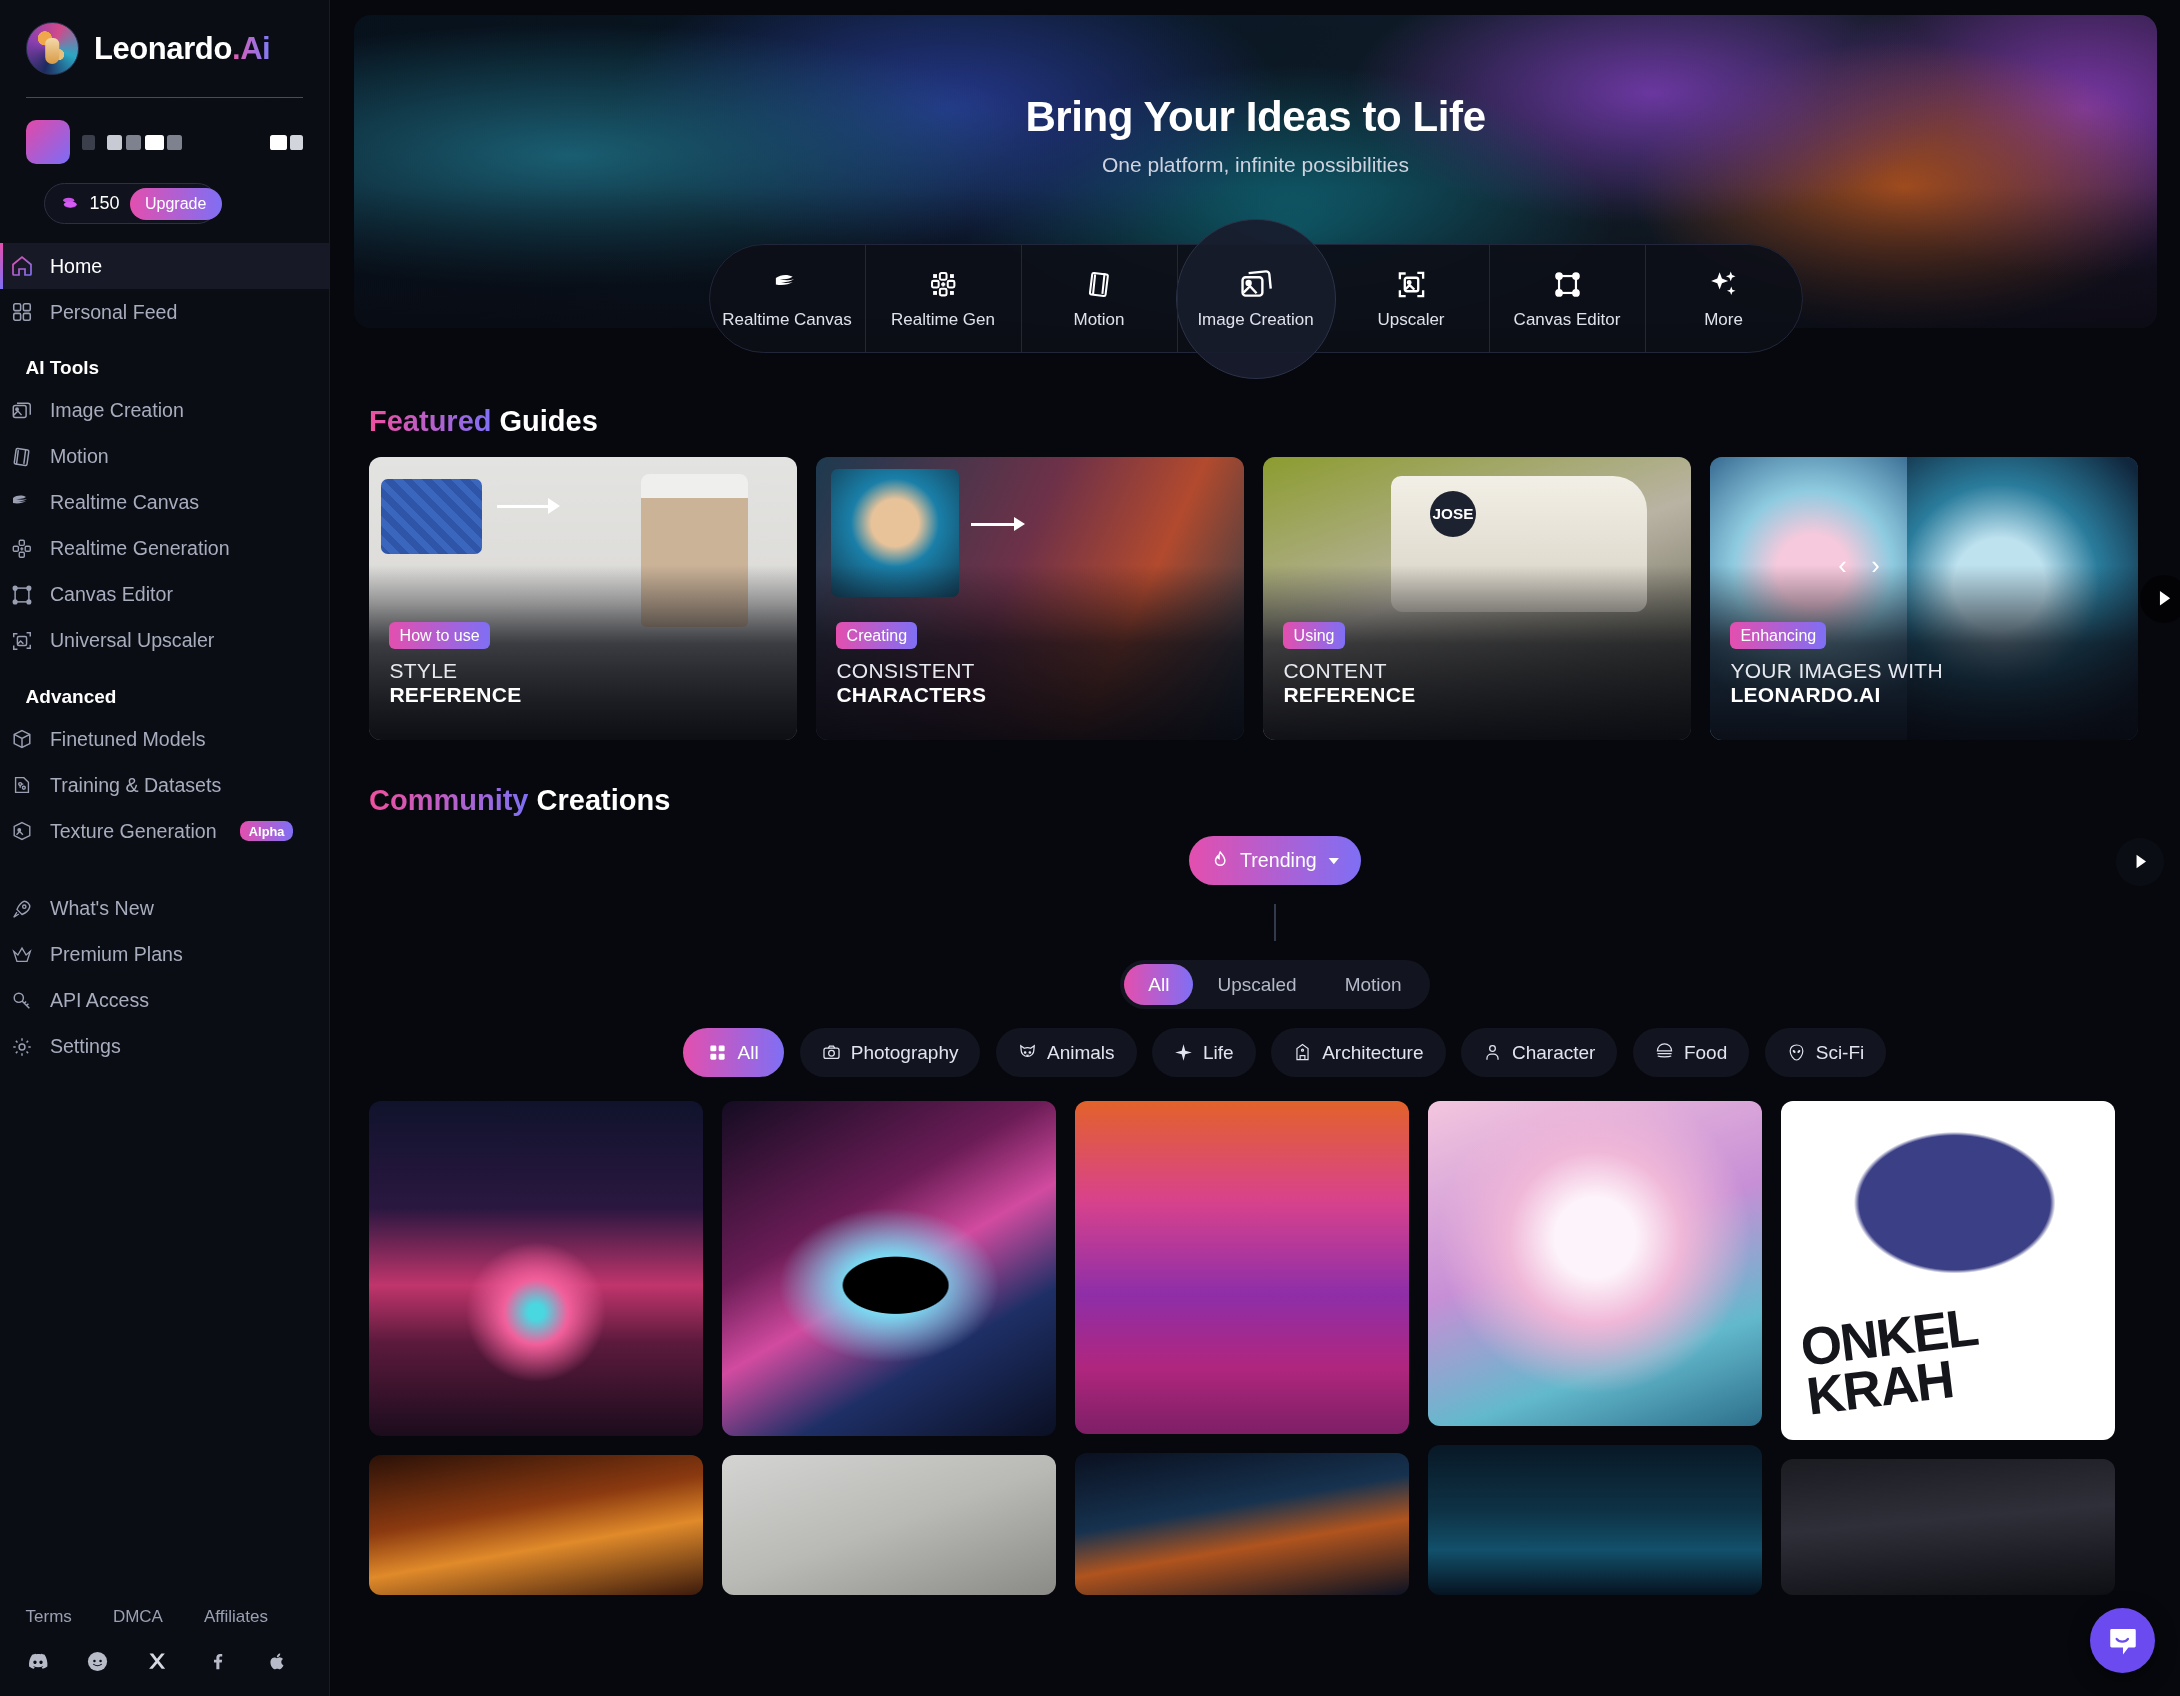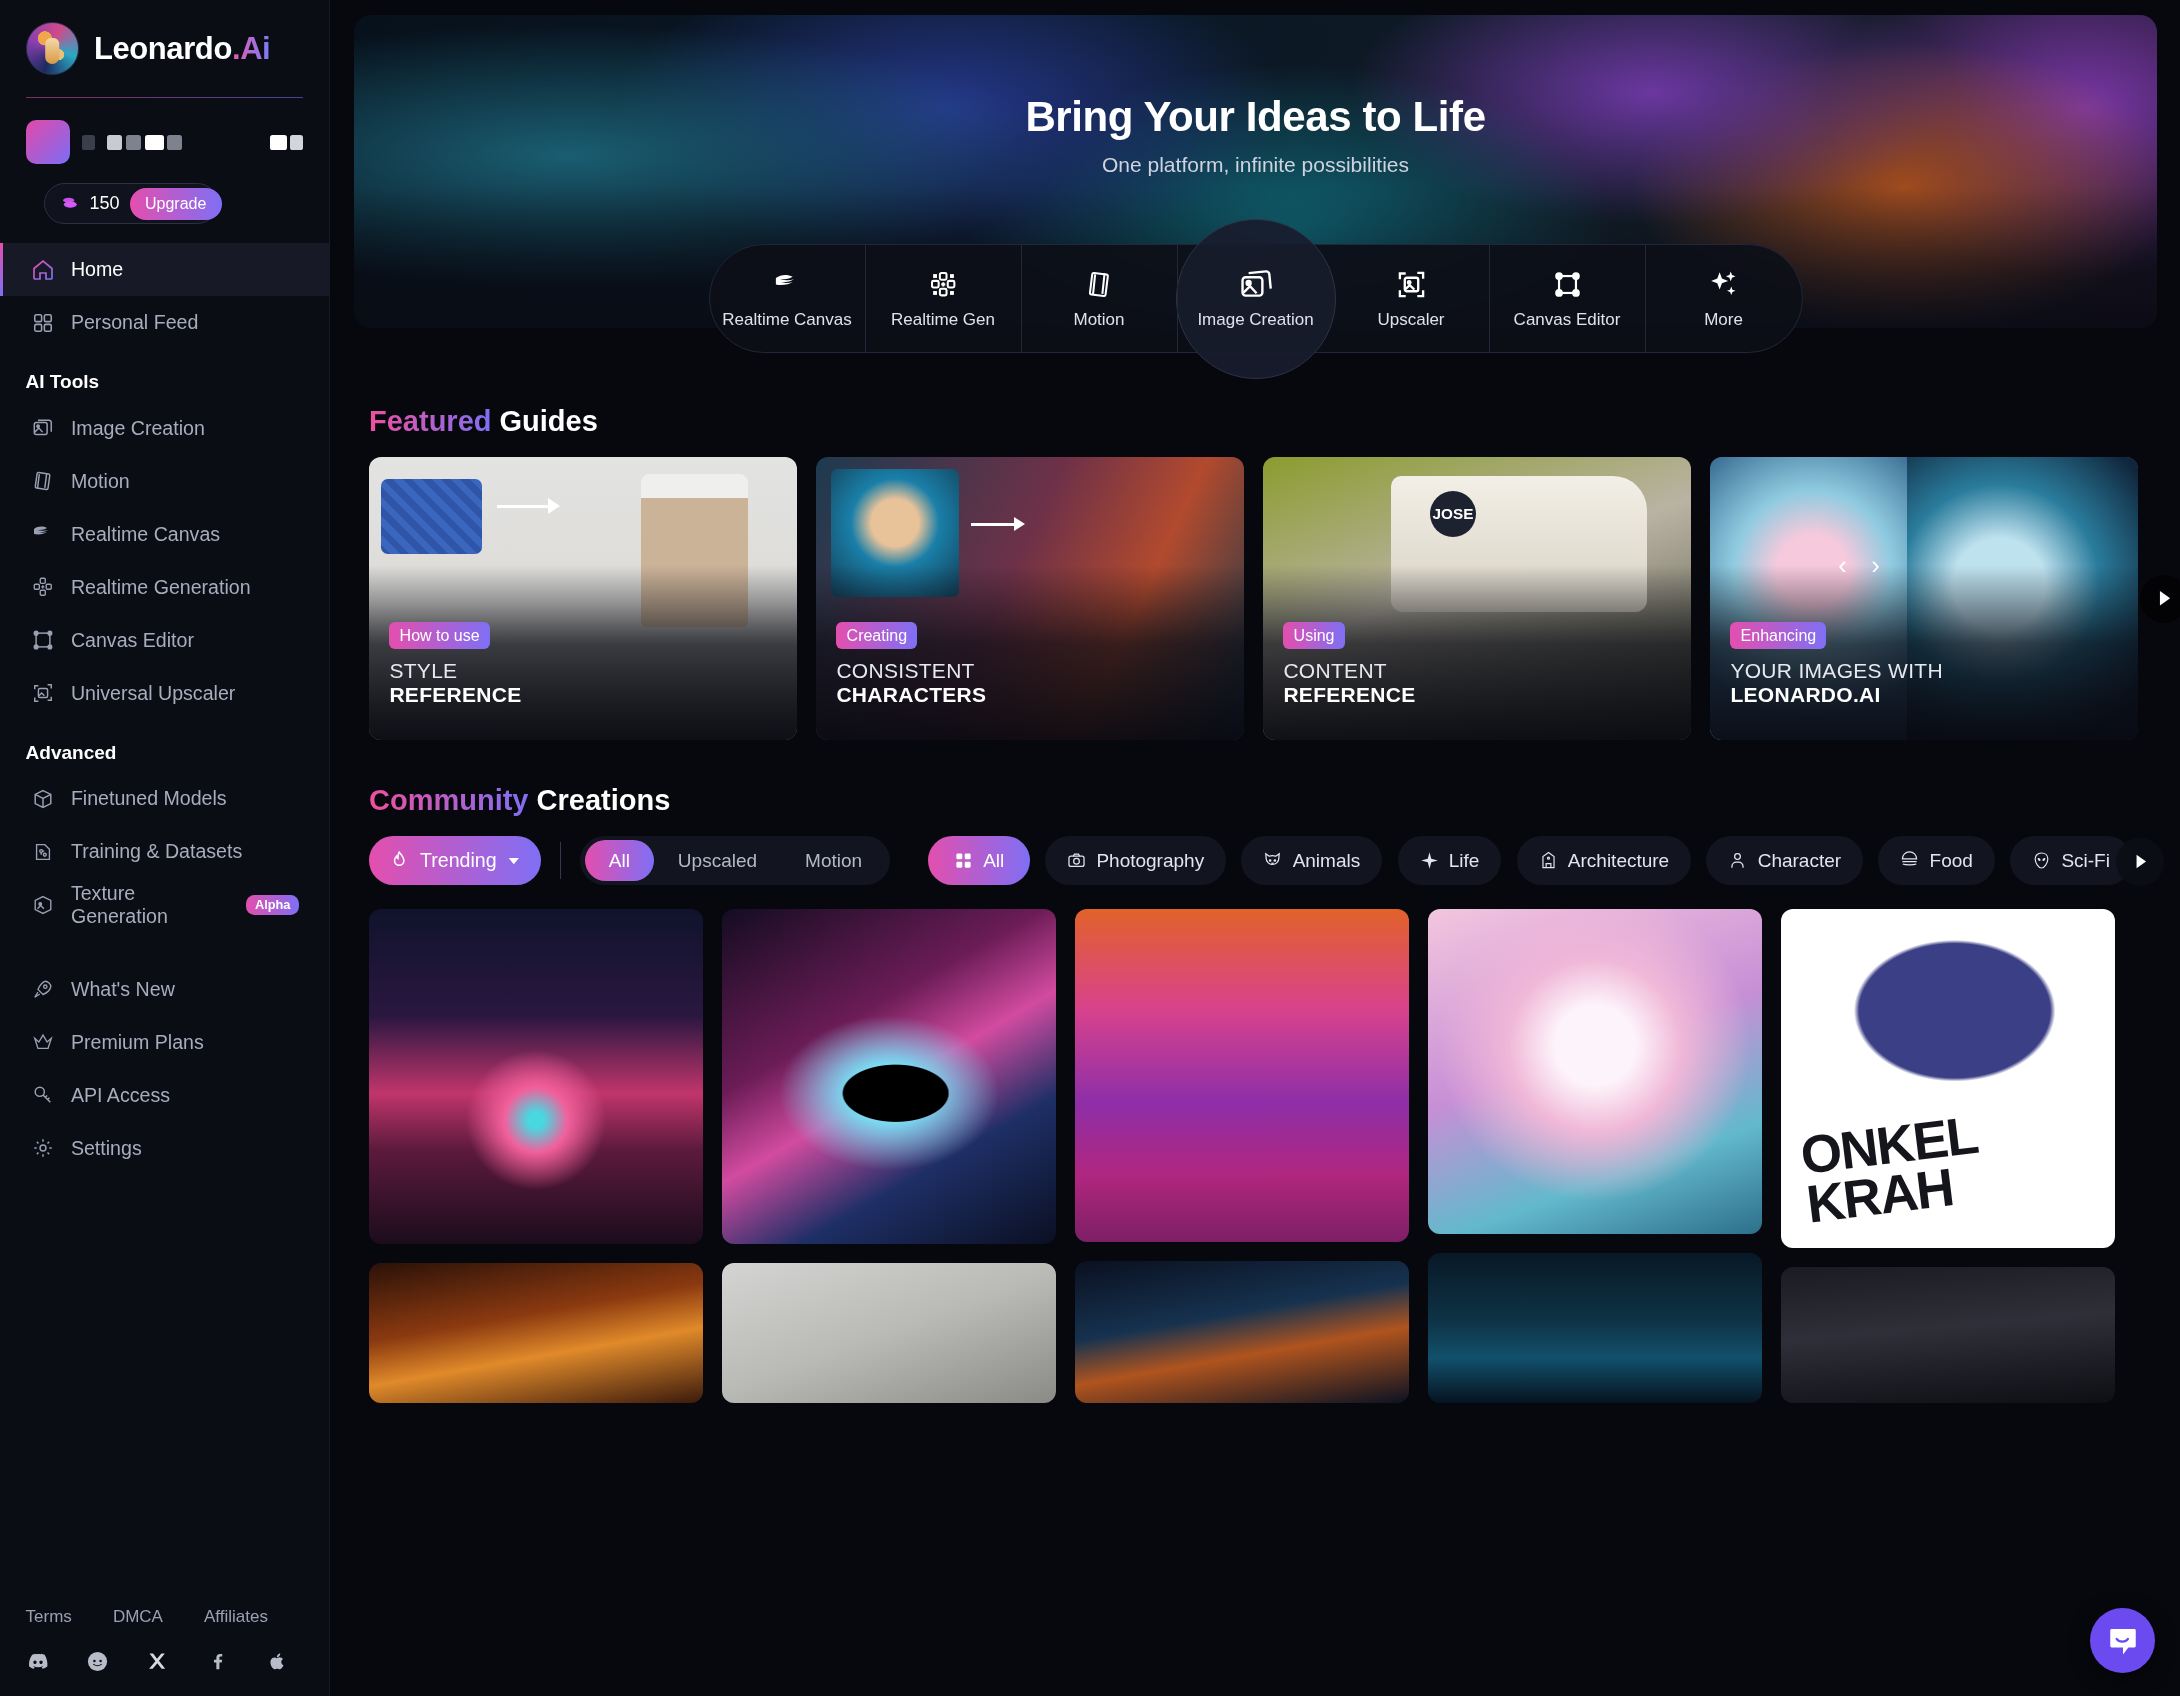--- a/index.html
+++ b/index.html
@@ -64,21 +64,21 @@
   .credits-val { font-size: 18px; color:#fff; font-weight:500; }
   .upgrade-btn {
     margin-left:auto; height: 32px; padding: 0 15.3px; border-radius: 17px;
     background: linear-gradient(90deg,#e34fae,#7f6ff4);
     font-size: 16px; color:#fff; display:flex; align-items:center; font-weight:500;
   }
 
   .nav { margin-top: 19px; }
   .nav-item {
     display:flex; align-items:center; gap: 15.3px;
-    padding: 0 30px; height: 53px; color:#a8adbe; font-size: 19.6px;
+    padding: 0 9px; height: 46px; color:#a8adbe; font-size: 19.6px;
     cursor: pointer;
   }
   .nav-item.active { background:#171a26; color:#fff; position:relative; }
   .nav-item.active::before {
     content:""; position:absolute; left:0; top:0; bottom:0; width:3.4px;
     background: linear-gradient(#e34fae,#7f6ff4);
   }
   .nav-ico { width:25.6px; height:25.6px; flex:0 0 25.6px; display:flex; align-items:center; justify-content:center; }
   .nav-ico svg { display:block; }
   .section-label { padding: 22px 25.6px 8.5px 25.6px; font-size: 19px; font-weight:700; color:#fff; }
@@ -169,21 +169,21 @@
     display:flex; align-items:center; justify-content:center; color:#fff; font-size:25.6px;
     z-index: 9; cursor:pointer;
   }
   .guide-next-big {
     position:absolute; right: -6.8px; top: 50%; transform: translateY(-50%);
     width: 48px; height: 48px; border-radius: 50%; background: rgba(0,0,0,.55);
     display:flex; align-items:center; justify-content:center; color:#fff; z-index: 11; cursor:pointer;
   }
 
   
-  .filters { display:flex; align-items:center; gap: 19px; margin: 19px 0 0 39px; }
+  .filters { display:flex; align-items:center; gap: 19px; margin: 19px 0 0 39px; flex-direction: column; }
   .trending {
     height: 49px; border-radius: 25.6px; padding: 0 20.4px; display:flex; align-items:center; gap:10.2px;
     background: linear-gradient(90deg,#e34fae,#7f6ff4); color:#fff; font-size:19.6px; cursor:pointer;
   }
   .vline { width:1.7px; height:37px; background:#343a4e; }
   .seg { height: 49px; border-radius: 25.6px; background:#12141f; display:flex; align-items:center; padding: 4.3px; }
   .seg-item { height:41px; padding: 0 24px; display:flex; align-items:center; border-radius:22px; font-size:19px; color:#b4b9c9; cursor:pointer; }
   .seg-item.on { background: linear-gradient(90deg,#e34fae,#7f6ff4); color:#fff; }
   .cats { display:flex; align-items:center; gap: 15.3px; margin-left: 19px; }
   .cat {

